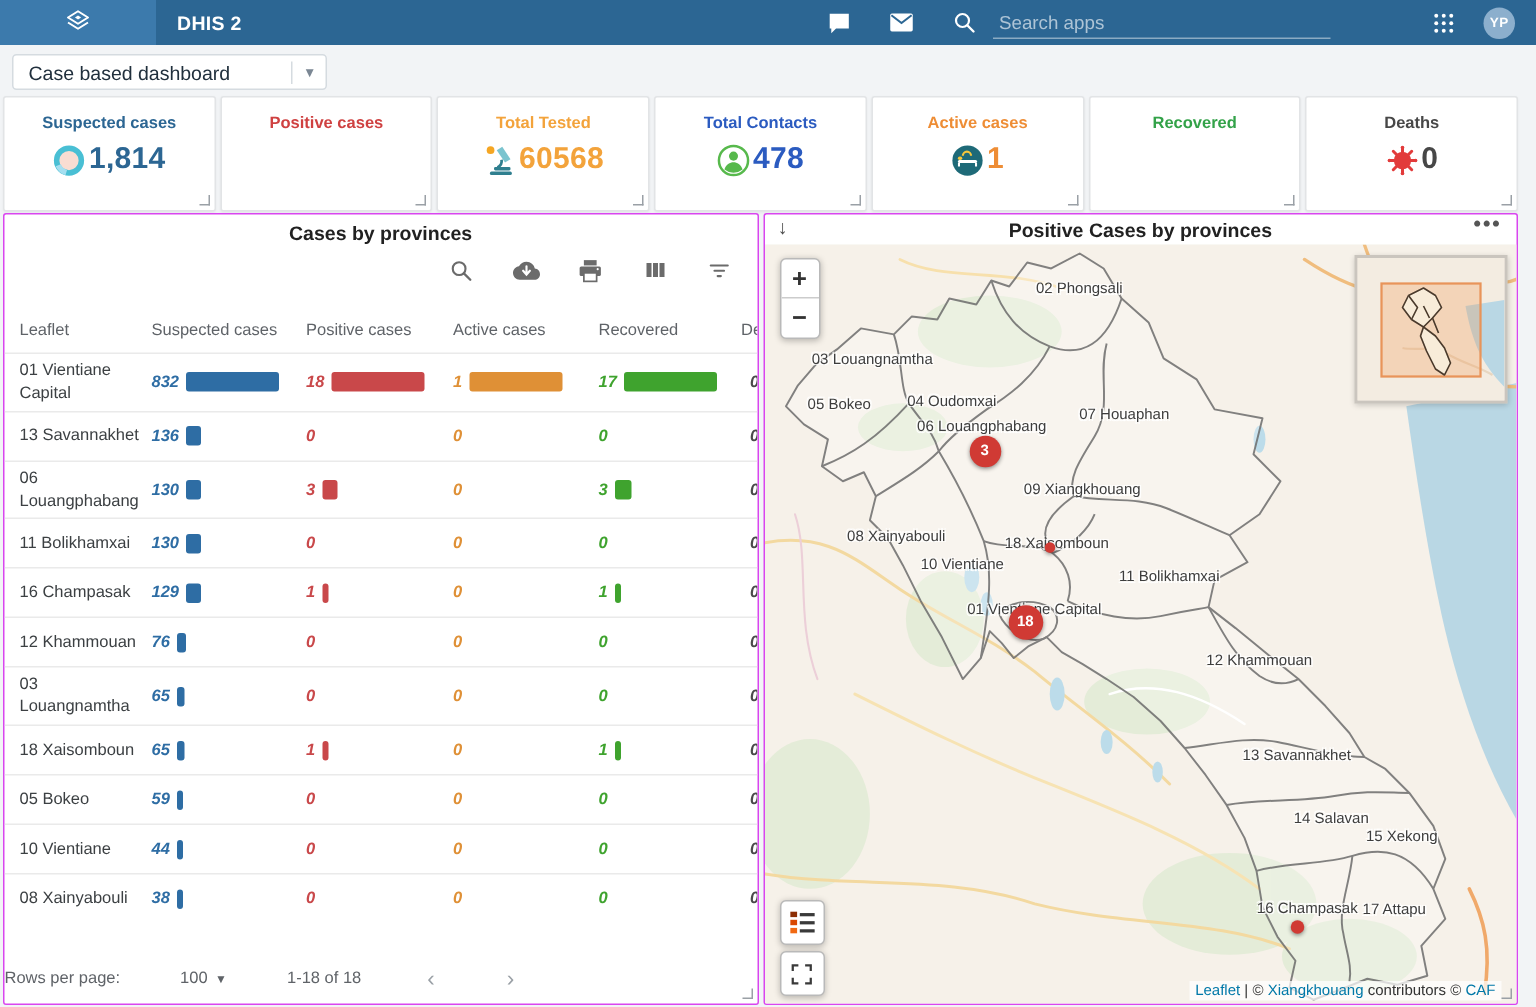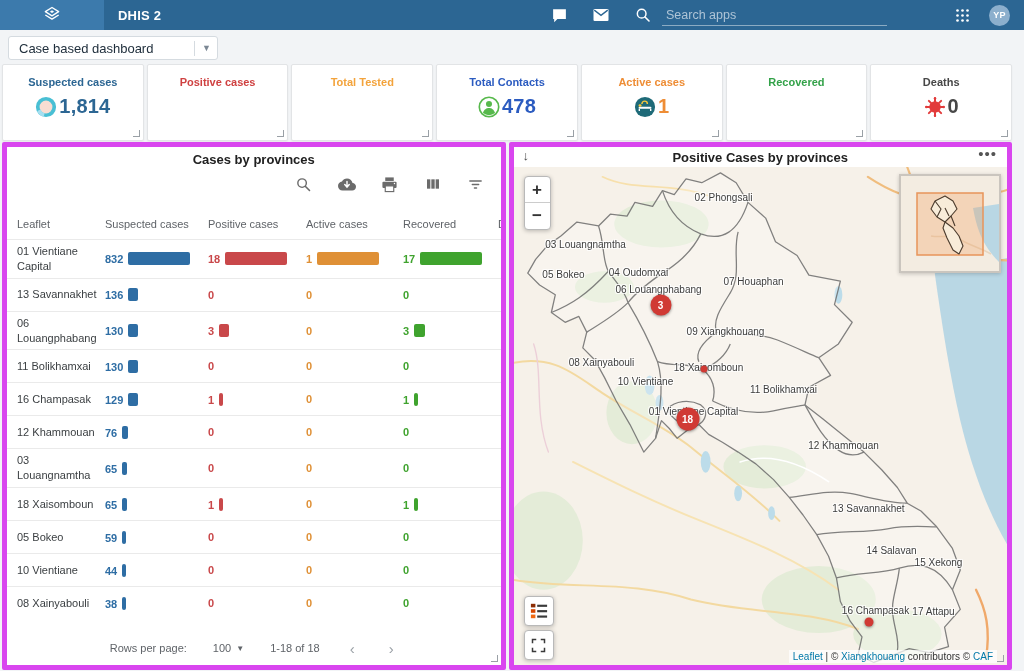--- a/index.html
+++ b/index.html
@@ -29,36 +29,36 @@
   .stat-card { flex:1; background:#fff; border:1px solid #e2e4e6; border-radius:2px; position:relative; box-shadow:0 1px 2px rgba(0,0,0,.05); cursor:pointer; }
   .stat-title { text-align:center; font-size:11px; font-weight:bold; margin-top:11px; }
   .stat-value-row { display:flex; align-items:center; justify-content:center; gap:2px; margin-top:7px; }
   .stat-icon { width:22px; height:22px; display:inline-flex; }
   .stat-icon svg { width:22px; height:22px; }
   .stat-value { font-size:20px; font-weight:bold; letter-spacing:.2px; }
   .resize-corner { position:absolute; right:3px; bottom:3px; width:7px; height:7px; border-right:1.5px solid #9aa0a6; border-bottom:1.5px solid #9aa0a6; }
 
   
   .main { position:absolute; top:142px; left:2px; right:12px; bottom:1px; display:flex; gap:3px; }
-  .panel { flex:1; background:#fff; border:5px solid #d946ef; border-radius:2px; position:relative; overflow:hidden; }
+  .panel { flex:1; background:#fff; border:1px solid #d946ef; border-radius:2px; position:relative; overflow:hidden; }
   .panel-title { text-align:center; font-size:13px; font-weight:bold; color:#212121; padding-top:5px; }
 
   
   .table-toolbar { position:absolute; top:28px; right:16px; display:flex; gap:25px; }
   .table-toolbar .ticon { width:18px; height:18px; cursor:pointer; display:flex; align-items:center; justify-content:center; }
   .table-wrap { position:absolute; top:60px; left:0; right:0; bottom:35px; overflow:hidden; }
   .t-row { display:grid; grid-template-columns:88px 103px 98px 97px 95px 60px; padding-left:10px; align-items:center; }
   .t-head { height:32px; align-items:end; padding-bottom:9px; }
   .t-head .th { font-size:11px; color:#5f6368; cursor:pointer; padding-right:6px; }
   .t-body .t-row { border-top:1px solid #eaeaea; min-height:33px; padding-top:4px; padding-bottom:4px; font-size:11px; }
   .prov { color:#3c4043; line-height:1.35; padding-right:6px; }
-  .valcell { display:flex; align-items:flex-end; }
+  .valcell { display:flex; align-items:center;font-style:italic; }
   .valcell .num { font-weight:bold; font-size:11px; }
   .valcell .bar { height:13px; border-radius:2px; margin-left:5px; }
-  .table-footer { position:absolute; bottom:0; left:0; right:0; height:34px; display:flex; align-items:center; justify-content:center; gap:26px; font-size:11px; color:#5f6368; }
+  .table-footer { position:absolute; bottom:0; left:0; right:0; height:34px; display:flex; align-items:center; gap:40px; font-size:11px; color:#5f6368; }
   .rpp { display:flex; align-items:center; gap:5px; cursor:pointer; }
   .rpp .caret { font-size:8px; color:#5f6368; }
   .pg-chev { font-size:15px; color:#9aa0a6; cursor:pointer; padding:0 4px; }
 
   
   .map-title-bar { height:20px; position:relative; }
   .map-dl { position:absolute; left:9px; top:1px; font-size:13px; color:#4a4a4a; cursor:pointer; }
   .map-more { position:absolute; right:10px; top:-2px; font-size:15px; color:#555; cursor:pointer; letter-spacing:1px; }
   .map-area { position:absolute; top:20px; left:0; right:0; bottom:0; background:#f6f1e9; overflow:hidden; }
   .map-area > svg.basemap { position:absolute; inset:0; }
@@ -146,20 +146,32 @@
         <span class="stat-value" style="color:#2c6693">1,814</span>
       </div>
       <span class="resize-corner"></span>
     </div>
     <div class="stat-card">
       <div class="stat-title" style="color:#cf4141">Positive cases</div>
       <span class="resize-corner"></span>
     </div>
     <div class="stat-card">
       <div class="stat-title" style="color:#f3a33b">Total Tested</div>
+      <div class="stat-value-row">
+        <span class="stat-icon">
+          <svg viewBox="0 0 24 24">
+            <circle cx="5.5" cy="4.5" r="2.8" fill="#f5a623"></circle>
+            <path d="M10,4.5 L14,2 L20,11 L16,13.5 Z" fill="#7bc4cf"></path>
+            <path d="M13.5,11.5 c0.5,3 -0.8,4.5 -3,5.6" stroke="#2f7f8f" stroke-width="2" fill="none"></path>
+            <rect x="8" y="16.8" width="12" height="2.4" rx="1" fill="#2f7f8f"></rect>
+            <rect x="5" y="20" width="16" height="2.6" rx="1.2" fill="#2f7f8f"></rect>
+          </svg>
+        </span>
+        <span class="stat-value" style="color:#f3a33b">60568</span>
+      </div>
       <span class="resize-corner"></span>
     </div>
     <div class="stat-card">
       <div class="stat-title" style="color:#2b5bc0">Total Contacts</div>
       <div class="stat-value-row">
         <span class="stat-icon">
           <svg viewBox="0 0 24 24">
             <circle cx="12" cy="12" r="10.6" fill="none" stroke="#57b94c" stroke-width="1.8"></circle>
             <circle cx="12" cy="8.8" r="3.3" fill="#57b94c"></circle>
             <path d="M5.4,18.6c1.1-3.9,4-5.4,6.6-5.4s5.5,1.5,6.6,5.4a10.6,10.6 0 0 1 -13.2,0z" fill="#57b94c"></path>

